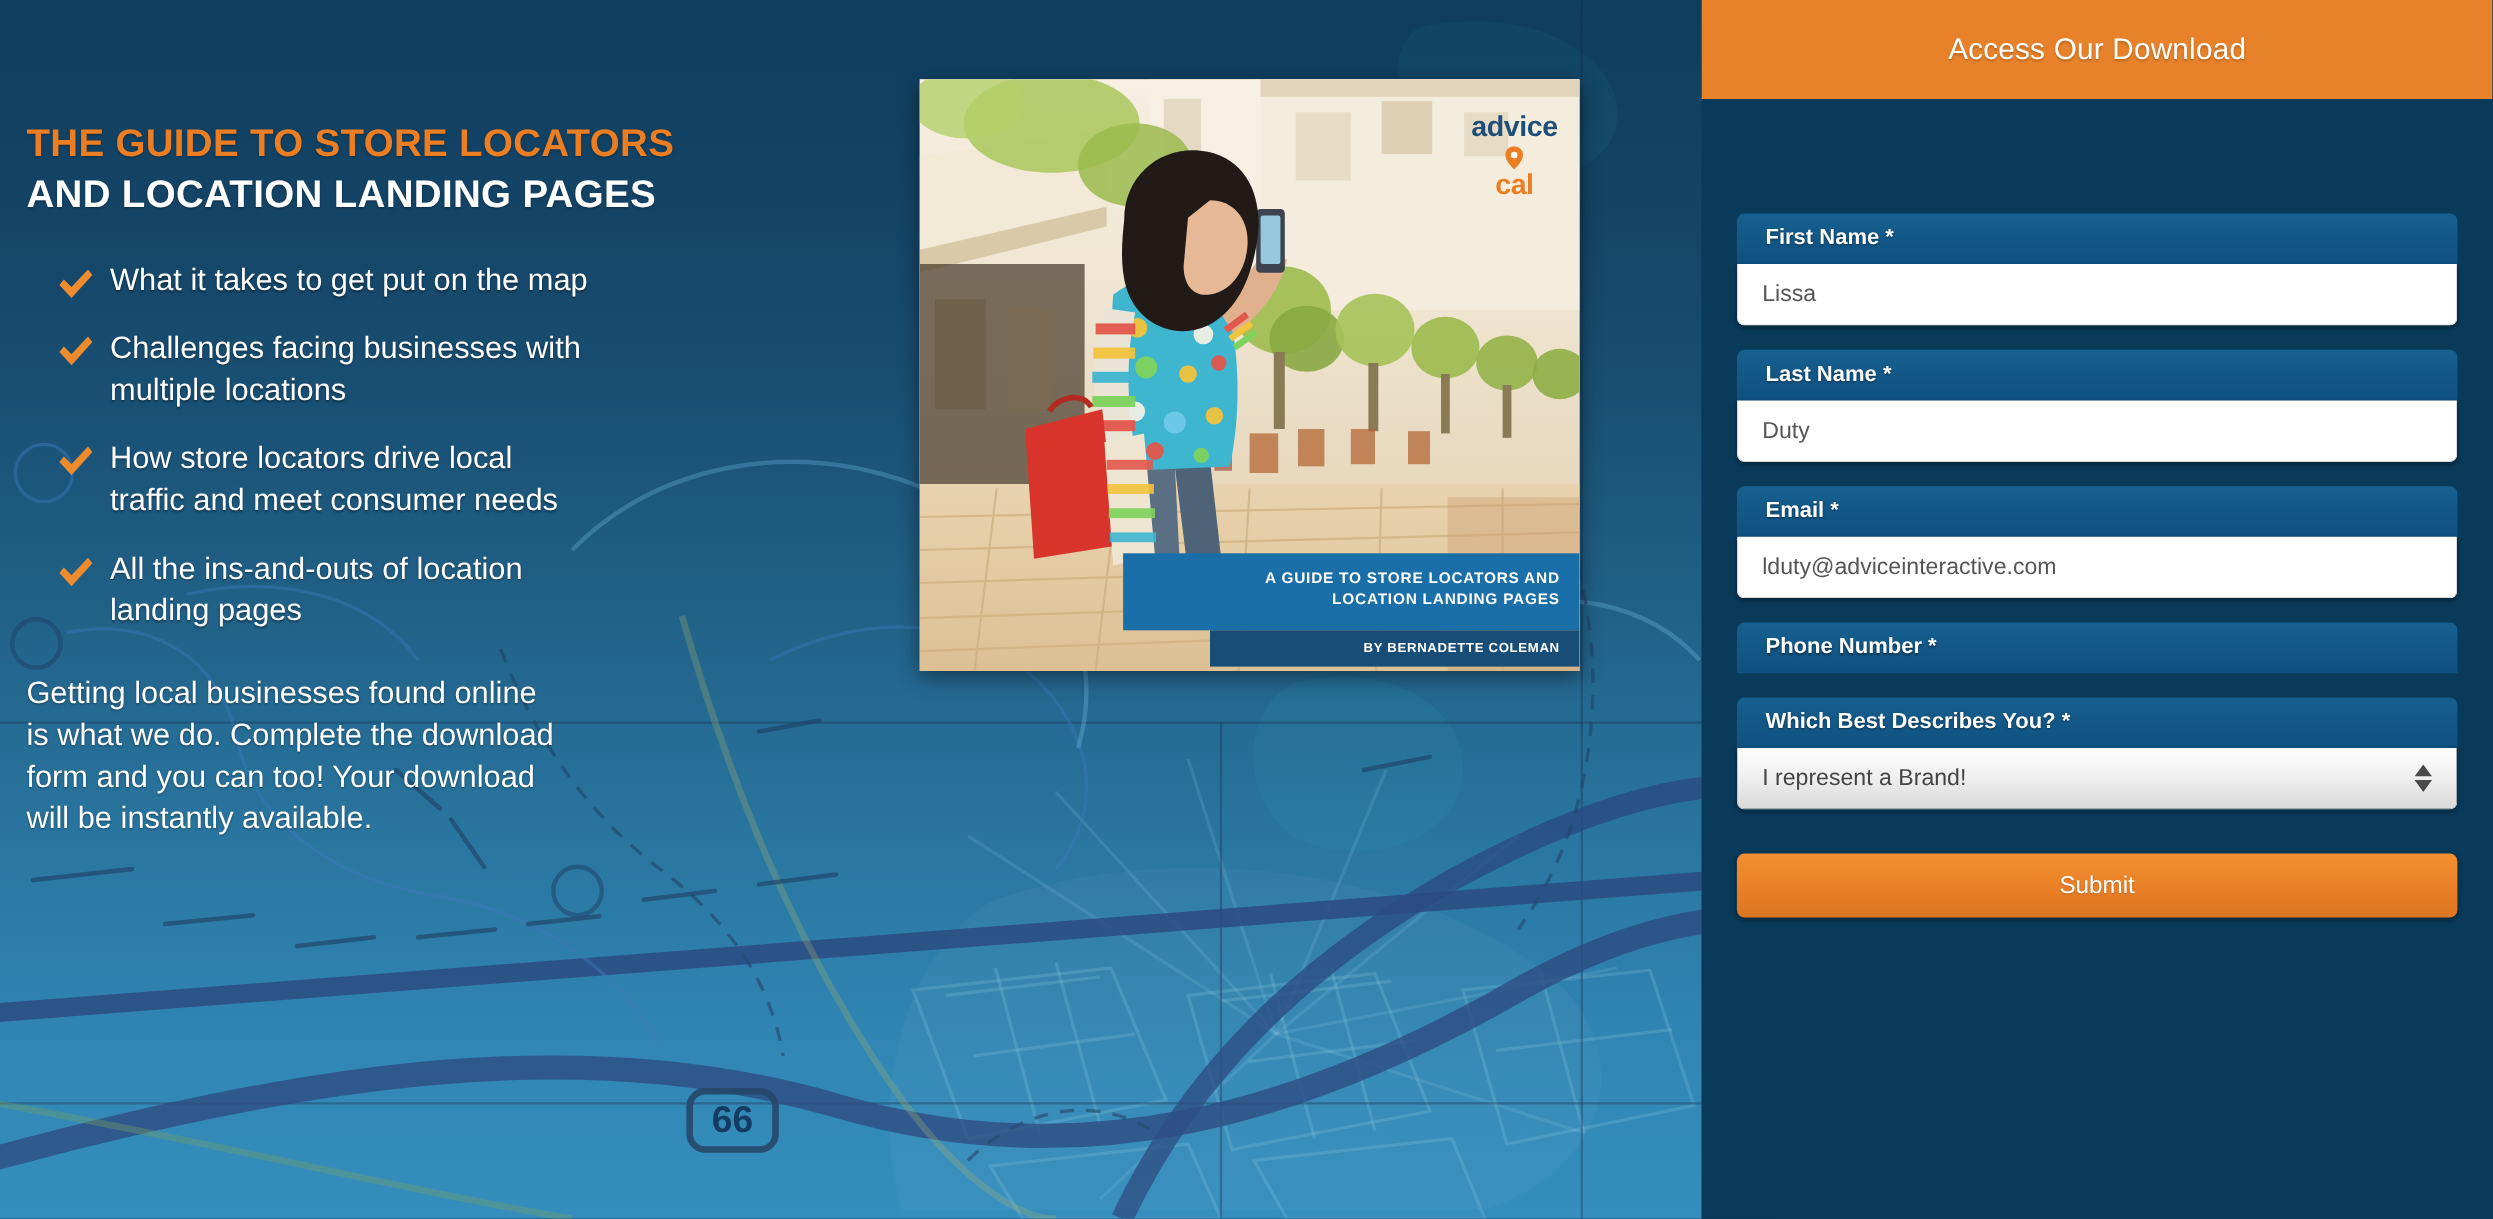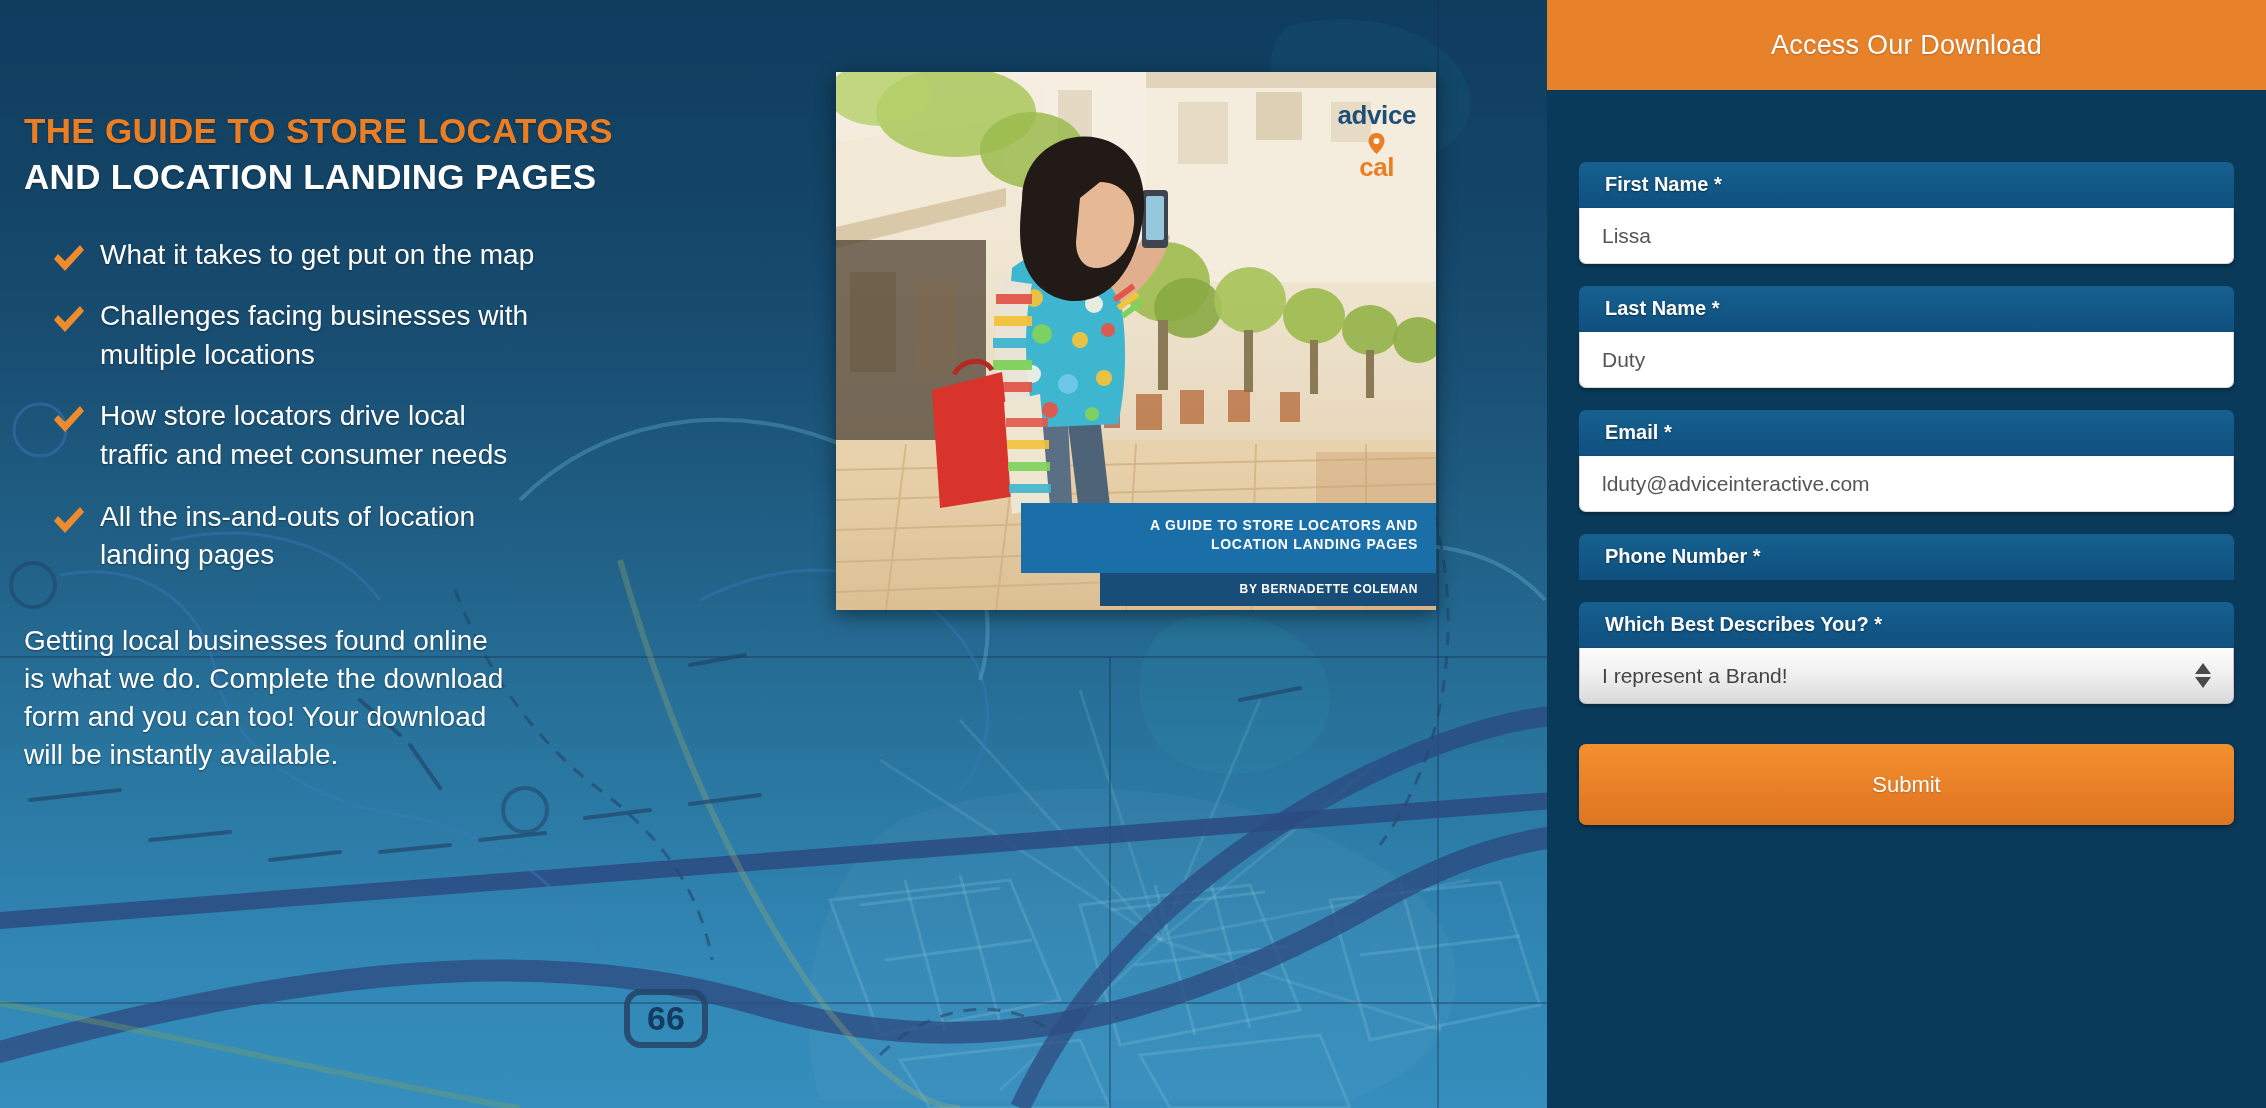--- a/index.html
+++ b/index.html
@@ -35,21 +35,21 @@
   .bullet { display:flex; align-items:flex-start; margin-bottom:23px; }
   .check {
     flex:0 0 auto; width:34px; height:30px; margin-right:14px; margin-top:8px;
     margin-left:28px;
   }
   .bullet-text {
     color:#ffffff; font-size:28px; line-height:1.38; font-weight:400;
     text-shadow:0 1px 2px rgba(0,0,0,.4); max-width:440px;
   }
   .para {
-    margin-top:47px; color:#ffffff; font-size:28px; line-height:1.36;
+    margin-top:36px; color:#ffffff; font-size:28px; line-height:1.36;
     max-width:480px; text-shadow:0 1px 2px rgba(0,0,0,.4);
   }
 
   
   .cover {
     position:absolute; left:836px; top:72px; width:600px; height:538px;
     box-shadow:0 5px 18px rgba(0,0,0,.45);
     background:#efe3cd; overflow:hidden;
   }
   .cover-photo { position:absolute; inset:0; }
@@ -98,21 +98,21 @@
     background:#0a3a5a;
   }
   .panel-header {
     height:90px; background:#e8822a; display:flex;
     align-items:center; justify-content:center;
   }
   .panel-header h2 {
     color:#ffffff; font-size:27px; font-weight:normal; letter-spacing:.2px;
     text-shadow:0 1px 2px rgba(0,0,0,.22);
   }
-  .form { padding:72px 32px 0 32px; }
+  .form { padding:104px 32px 0 32px; }
   .field { margin-bottom:22px; }
   .field-label {
     background:linear-gradient(to bottom,#16608f 0%,#0f5080 100%);
     border-radius:7px 7px 0 0; padding:11px 26px 12px 26px;
     color:#ffffff; font-size:20px; font-weight:bold;
     text-shadow:0 1px 2px rgba(0,0,0,.45);
   }
   .field-input {
     background:#ffffff; border-radius:0 0 7px 7px;
     padding:14px 22px; font-size:21px; color:#555555;
@@ -123,21 +123,21 @@
   .field-select {
     background:linear-gradient(to bottom,#fcfcfc 0%,#f1f1f1 45%,#d9d9d9 100%);
     border-radius:0 0 7px 7px; border:1px solid #c4c4c4; border-top:none;
     padding:13px 22px; font-size:21px; color:#444444;
     box-shadow:0 2px 4px rgba(0,0,0,.35);
     min-height:56px; display:flex; align-items:center;
     justify-content:space-between;
   }
   .stepper { display:flex; flex-direction:column; gap:3px; }
   .submit {
-    margin-top:18px; width:100%; height:81px;
+    margin-top:18px; width:100%; height:58px;
     background:linear-gradient(to bottom,#f2902f 0%,#ea8128 50%,#dd7420 100%);
     border:none; border-radius:7px; color:#ffffff; font-size:22px;
     font-family:"Liberation Sans", sans-serif; cursor:pointer;
     box-shadow:0 2px 5px rgba(0,0,0,.4);
     text-shadow:0 1px 2px rgba(0,0,0,.2);
   }
 </style>
 </head>
 <body>
 

